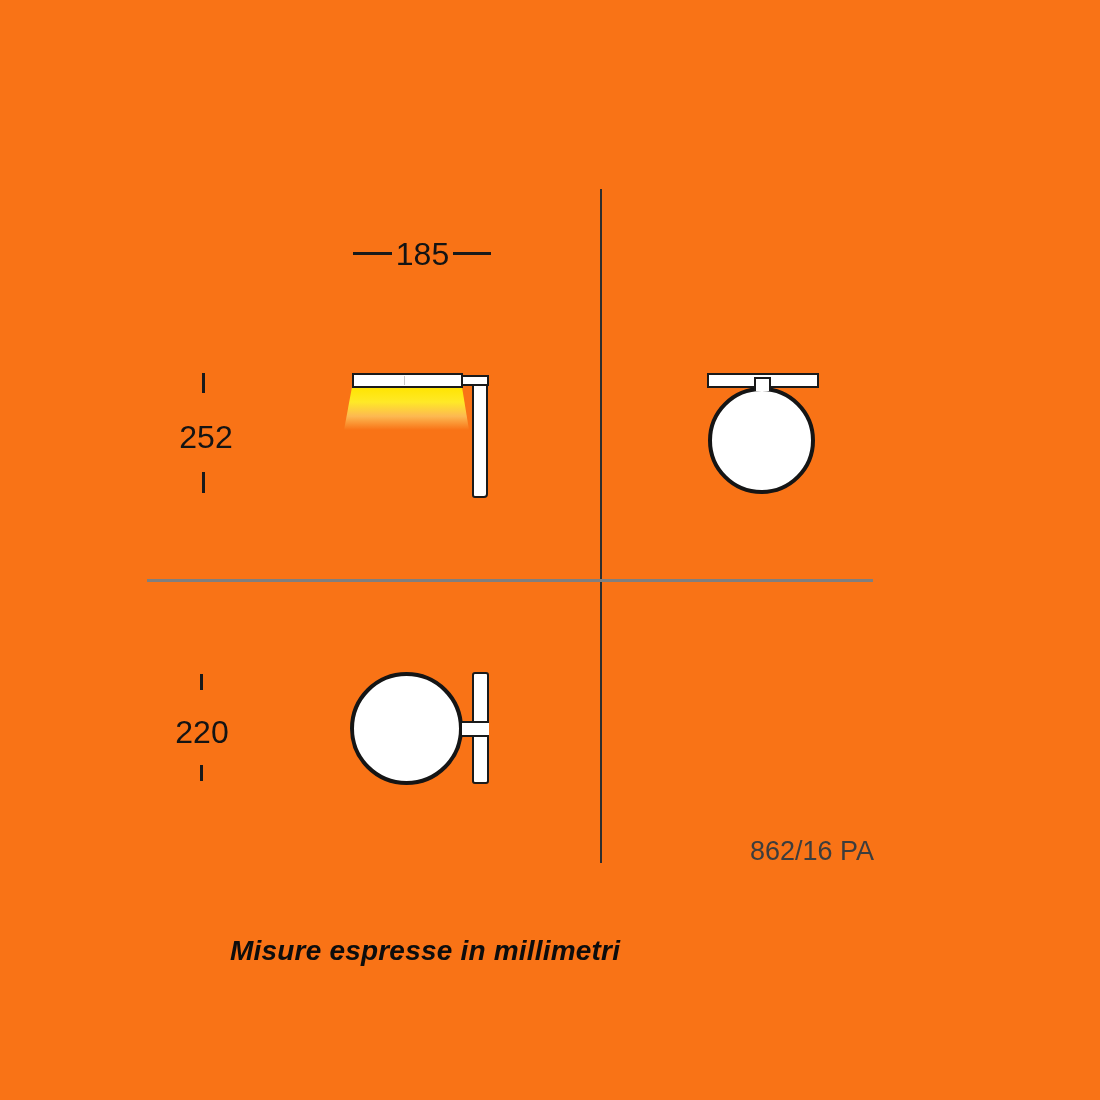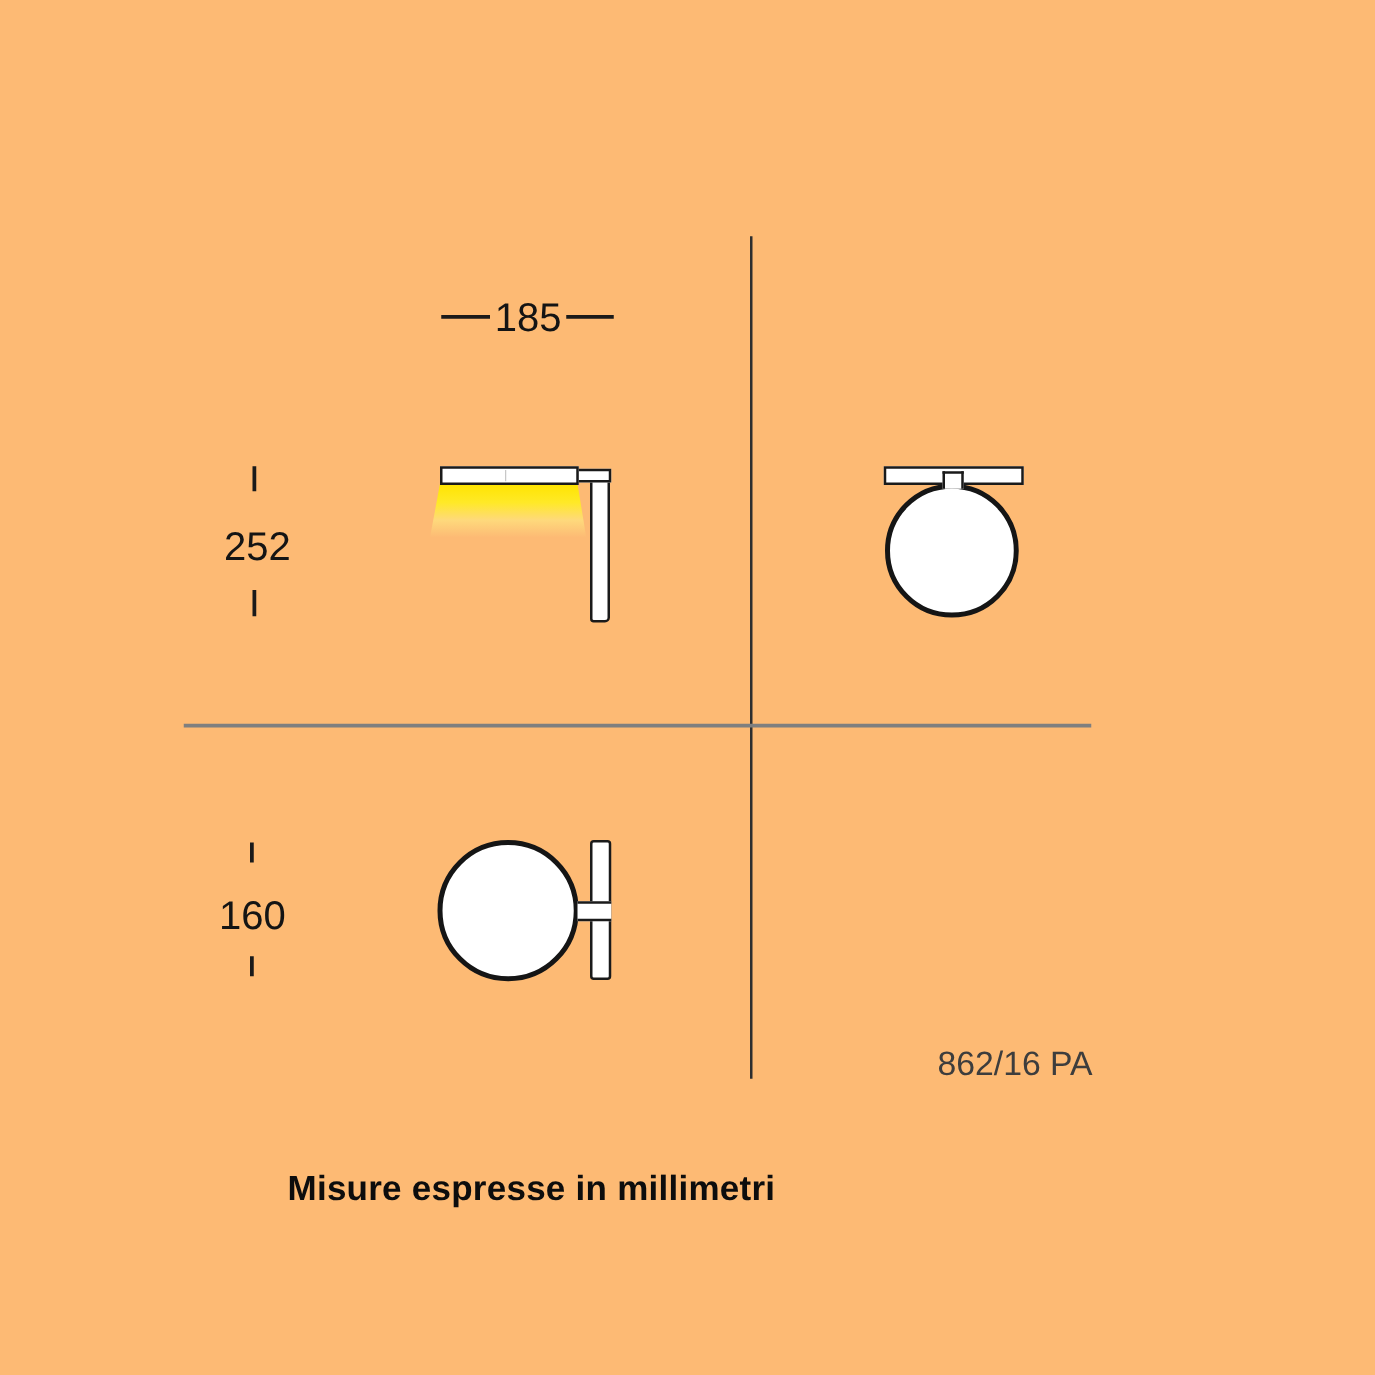--- a/index.html
+++ b/index.html
@@ -1,17 +1,17 @@
 <!DOCTYPE html>
 <html><head>
 <meta charset="utf-8">
 <style>
   html,body{margin:0;padding:0;background:#fff;}
   #canvas{
-    position:relative;width:1100px;height:1100px;background:#fdba74;overflow:hidden;
+    position:relative;width:1100px;height:1100px;background:#f97316;overflow:hidden;
     font-family:"Liberation Sans", sans-serif;color:#111;
   }
   .abs{position:absolute;text-align:right;}
   
   .axis-v{left:600px;top:189px;width:2px;height:674px;background:#2e2e2e;}
   .axis-h{left:147px;top:579px;width:726px;height:3px;background:#7f7f7f;}
   
   .dim-label{font-size:32px;line-height:32px;color:#141414;text-align:center;letter-spacing:0px;}
   .dim-dash{background:#1a1a1a;height:3px;}
   .dim-tick{background:#1a1a1a;width:3px;}
@@ -33,21 +33,21 @@
   .front-stem{left:754px;top:377px;width:17px;height:14px;background:#fff;box-sizing:border-box;
     border:2.5px solid #1a1a1a;border-bottom:none;z-index:3;}
   .front-globe{left:708px;top:387px;width:107px;height:107px;z-index:1;}
   
   .plan-globe{left:350px;top:672px;width:113px;height:113px;z-index:1;}
   .plan-plate{left:472px;top:672px;width:17px;height:112px;border-radius:3px;z-index:2;}
   .plan-stem{left:462px;top:721px;width:27px;height:16px;background:#fff;box-sizing:border-box;
     border-top:2.5px solid #1a1a1a;border-bottom:2.5px solid #1a1a1a;z-index:3;}
   
   .code-label{left:750px;top:836px;font-size:27px;line-height:30px;color:#3d3d3d;}
-  .note-label{left:230px;top:934px;font-size:28px;line-height:34px;font-weight:bold;color:#0d0d0d;letter-spacing:0.2px;}
+  .note-label{left:230px;top:934px;font-size:28px;line-height:34px;font-weight:bold;color:#0d0d0d;letter-spacing:0.2px;font-style:italic;}
 </style>
 </head>
 <body>
 
 <div id="canvas">
 
   <div class="abs axis-v"></div>
   <div class="abs axis-h"></div>
 
   <div class="abs dim-dash" style="left:353px;top:252px;width:39px;"></div>
@@ -66,21 +66,21 @@
     <div class="abs head-seam"></div>
   </div>
 
   <div>
     <div class="abs circle front-globe"></div>
     <div class="abs stroke front-bar"></div>
     <div class="abs front-stem"></div>
   </div>
 
   <div class="abs dim-tick" style="left:200px;top:674px;height:16px;"></div>
-  <div class="abs dim-label" style="left:172px;top:716px;width:60px;">160</div>
+  <div class="abs dim-label" style="left:172px;top:716px;width:60px;">220</div>
   <div class="abs dim-tick" style="left:200px;top:765px;height:16px;"></div>
 
   <div>
     <div class="abs circle plan-globe"></div>
     <div class="abs stroke plan-plate"></div>
     <div class="abs plan-stem"></div>
   </div>
 
   <div class="abs code-label">862/16 PA</div>
 

